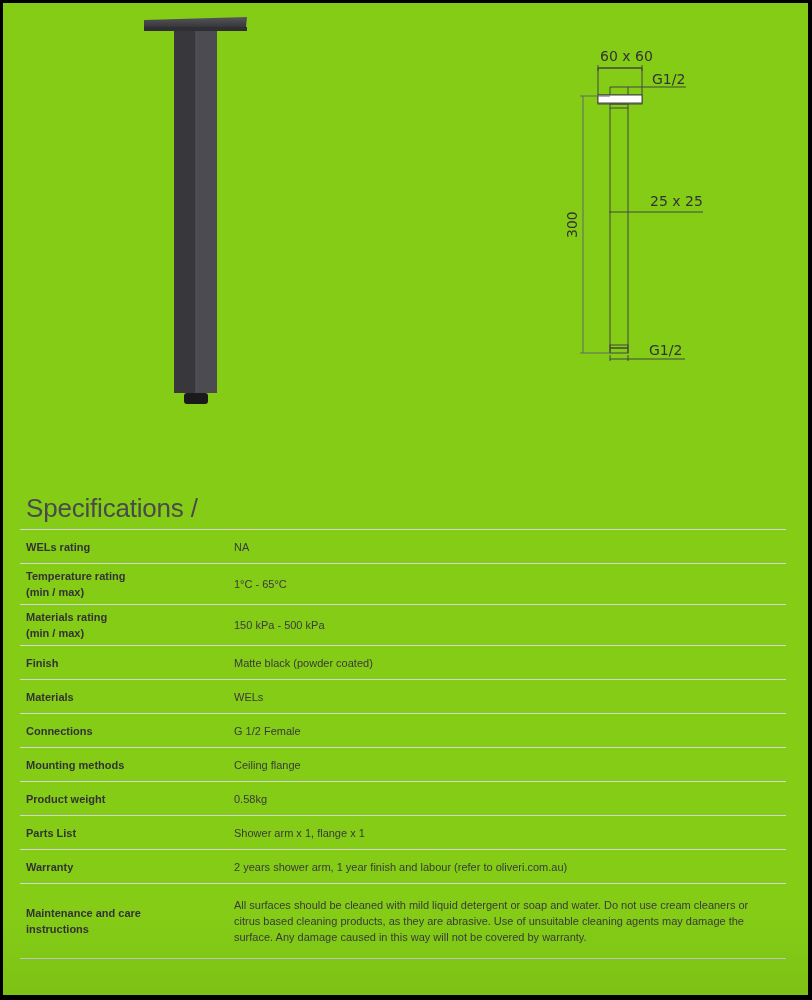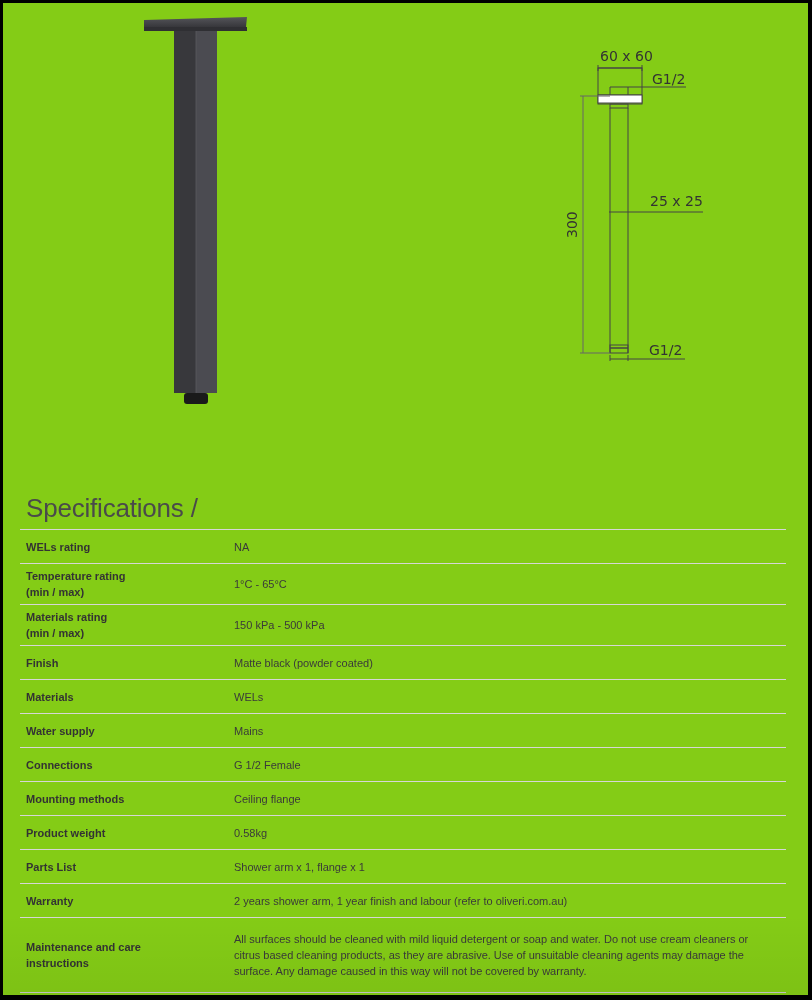--- a/index.html
+++ b/index.html
@@ -117,24 +117,20 @@
       </tr>
       <tr style="height:34px">
         <td class="k">Finish</td>
         <td class="v">Matte black (powder coated)</td>
       </tr>
       <tr style="height:34px">
         <td class="k">Materials</td>
         <td class="v">WELs</td>
       </tr>
       <tr style="height:34px">
-        <td class="k">Water supply</td>
-        <td class="v">Mains</td>
-      </tr>
-      <tr style="height:34px">
         <td class="k">Connections</td>
         <td class="v">G 1/2 Female</td>
       </tr>
       <tr style="height:34px">
         <td class="k">Mounting methods</td>
         <td class="v">Ceiling flange</td>
       </tr>
       <tr style="height:34px">
         <td class="k">Product weight</td>
         <td class="v">0.58kg</td>

